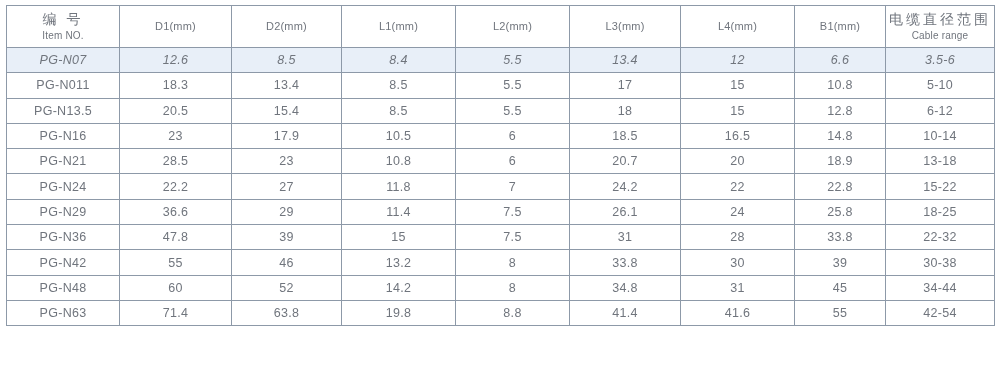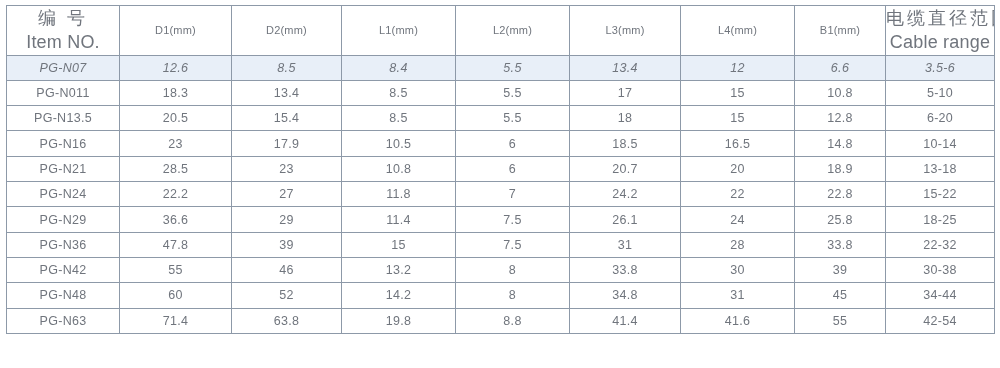--- a/index.html
+++ b/index.html
@@ -38,26 +38,26 @@
   }
   thead th {
     height: 41px;
     font-size: 12.5px;
     line-height: 1.35;
     letter-spacing: 0.2px;
   }
   thead th .hdr-cn {
     display: block;
     letter-spacing: 3px;
-    font-size: 18px;
+    font-size: 14px;
   }
   thead th .hdr-en {
     display: block;
     letter-spacing: 0.2px;
-    font-size: 18px;
+    font-size: 10px;
   }
   thead th .hdr-single {
     display: block;
     font-size: 11px;
     letter-spacing: 0.2px;
   }
   tbody td {
     height: 24.3px;
     font-size: 12.5px;
     letter-spacing: 0.3px;
@@ -151,21 +151,21 @@
         </tr>
         <tr>
           <td>PG-N13.5</td>
           <td>20.5</td>
           <td>15.4</td>
           <td>8.5</td>
           <td>5.5</td>
           <td>18</td>
           <td>15</td>
           <td>12.8</td>
-          <td>6-20</td>
+          <td>6-12</td>
         </tr>
         <tr>
           <td>PG-N16</td>
           <td>23</td>
           <td>17.9</td>
           <td>10.5</td>
           <td>6</td>
           <td>18.5</td>
           <td>16.5</td>
           <td>14.8</td>

